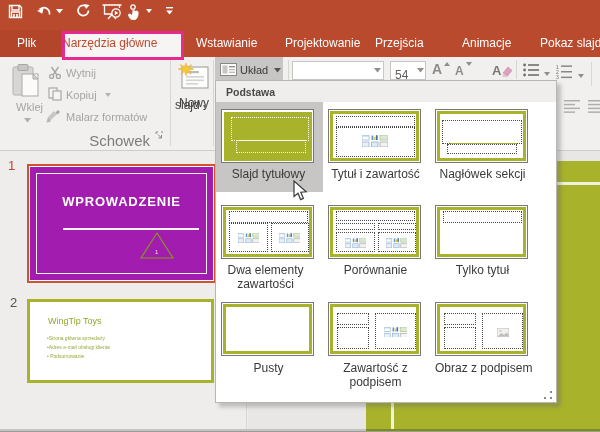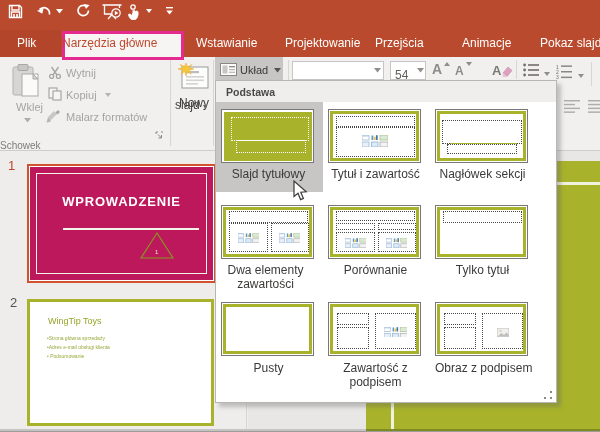--- a/index.html
+++ b/index.html
@@ -88,21 +88,21 @@
     <path d="M0 0 l6 0 l-3 4 z" fill="#B5B3B1"></path>
   </svg>
 
 <svg class="a" style="left:46px;top:109px" width="15" height="14" viewBox="0 0 15 14">
 <path d="M2 8 L8 2 l3 3 L5 11 z" fill="#C9C7C5"></path>
 <path d="M9.5 3.5 l2.5 -2.5 l2 2 l-2.5 2.5 z" fill="#A9A7A5"></path>
 <path d="M2 8 l3 3 l-1 2 l-3.5 0.5 z" fill="#B9B7B5"></path>
 </svg>
 <div class="a" style="left:66px;top:111px;font-size:11px;color:#A6A4A2">Malarz formatów</div>
 
-<div class="a" style="left:0px;top:140px;width:150px;text-align:left;font-size:10px;color:#7E7C7A">Schowek</div>
+<div class="a" style="left:0px;top:132px;width:150px;text-align:right;font-size:15px;color:#7E7C7A">Schowek</div>
 <svg class="a" style="left:155px;top:131px" width="9" height="9" viewBox="0 0 9 9">
 <path d="M1 3 V1 h2 M6 1 h2" stroke="#8A8886" fill="none"></path>
 <path d="M3 3.5 l3.5 3.5 m0 -3 v3 h-3" stroke="#8A8886" fill="none"></path>
 </svg>
 <div class="vsep" style="left:170px;top:60px;height:86px"></div>
 <div class="vsep" style="left:213px;top:60px;height:86px"></div>
 <div class="vsep" style="left:288px;top:60px;height:20px"></div>
 
 <svg class="a" style="left:178px;top:62px" width="32" height="30" viewBox="0 0 32 30">
 <rect x="4" y="5" width="26" height="21" fill="#FDFDFC" stroke="#9A999A"></rect>
@@ -195,33 +195,33 @@
     <rect x="0" y="11.4" width="12" height="1.5" fill="#B0AEAC"></rect>
 </svg>
 
 <div class="a" style="left:62px;top:31px;width:122px;height:29px;background:#F7F5F4;border:3px solid #E52B90"></div>
 <div class="a" style="left:62px;top:31px;width:122px;height:27px;line-height:25px;font-size:12px;color:#BE4A2D">Narzędzia główne</div>
 
 <div class="a" style="left:0;top:151px;width:247px;height:281px;background:#EFEDEC;border-right:1px solid #D8D6D4"></div>
 
 <div class="a" style="left:8px;top:158px;font-size:13px;color:#C0472A">1</div>
 <div class="a" style="left:27px;top:164px;width:189px;height:119px;border:2px solid #D2512F;background:#fff;padding:1px">
-  <div style="position:relative;width:100%;height:100%;background:#be185d">
+  <div style="position:relative;width:100%;height:100%;background:#a21caf">
     <div style="position:absolute;left:6px;top:6px;right:6px;bottom:6px;border:1px solid #F3F3E6"></div>
     <div style="position:absolute;left:0;top:27px;width:100%;text-align:center;font-size:13px;font-weight:bold;letter-spacing:0.8px;color:#fff">WPROWADZENIE</div>
     <div style="position:absolute;left:33px;top:61px;width:136px;height:2px;background:#F3F3E8"></div>
     <svg style="position:absolute;left:109px;top:64px" width="36" height="29" viewBox="0 0 36 29">
       <path d="M18 2 L34 27 L2 27 Z" fill="none" stroke="#87951F" stroke-width="1.2"></path>
       <text x="16" y="23" font-size="6" fill="#E8ECC8" font-family="Liberation Sans">1</text>
     </svg>
   </div>
 </div>
 
 <div class="a" style="left:10px;top:295px;font-size:13px;color:#55534F">2</div>
-<div class="a" style="left:27px;top:299px;width:187px;height:127px;border:3px solid #A8B32B;background:#fff">
+<div class="a" style="left:27px;top:299px;width:187px;height:84px;border:3px solid #A8B32B;background:#fff">
   <div style="position:absolute;left:18px;top:14px;font-size:9px;color:#96A525">WingTip Toys</div>
   <div style="position:absolute;left:17px;top:32px;font-size:5px;color:#9AA83C;line-height:9px">•Strona główna sprzedaży<br>•Adres e-mail obsługi klienta<br>• Podsumowanie</div>
 </div>
 
 <div class="a" style="left:248px;top:151px;width:352px;height:281px;background:#E9E7E6"></div>
 <div class="a" style="left:366px;top:161px;width:234px;height:268px;background:#A8B32B">
   <div style="position:absolute;left:25px;top:21px;right:0;height:3px;background:#EFF2DC"></div>
   <div style="position:absolute;left:25px;top:21px;width:3px;bottom:0;background:#EFF2DC"></div>
 </div>
 

